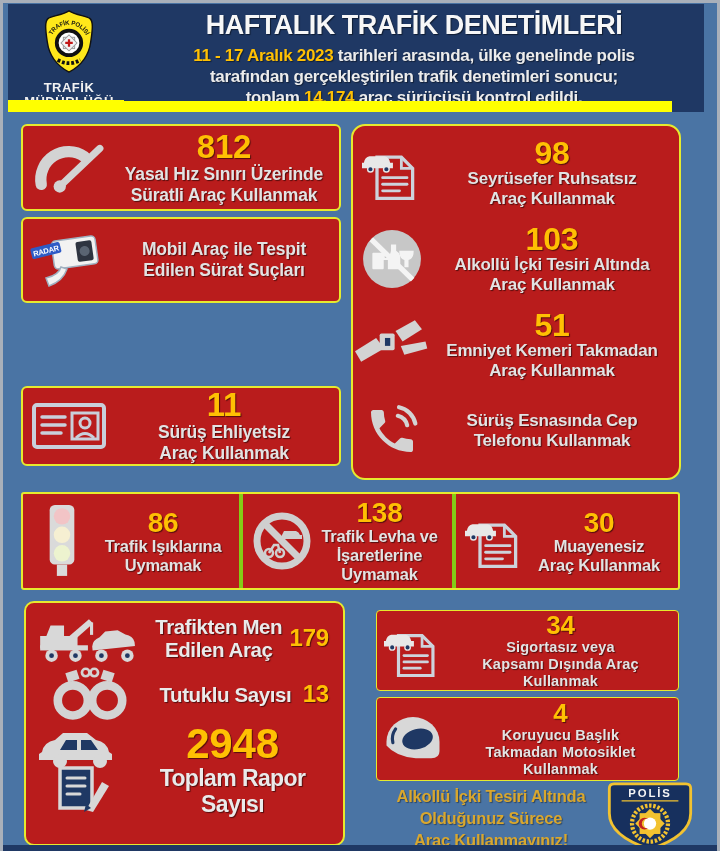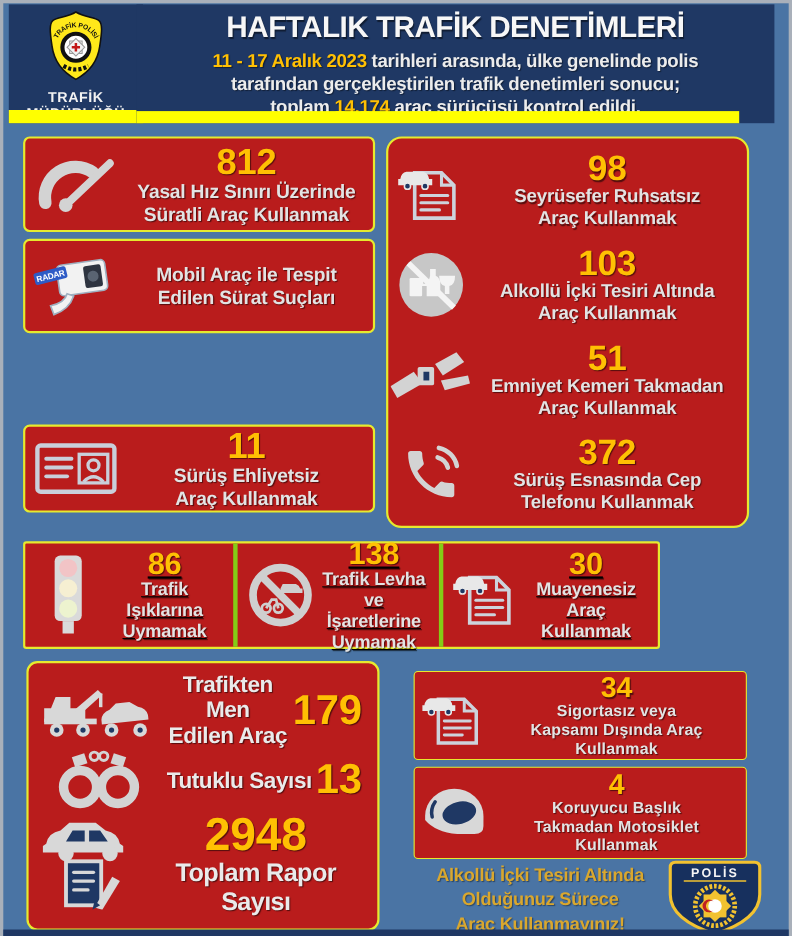--- a/index.html
+++ b/index.html
@@ -28,34 +28,34 @@
   .num{color:#FFC003;font-size:33px;line-height:34px;text-shadow:1px 1px 1px rgba(0,0,0,.55);}
   .line{color:#E3E3E3;font-size:17.5px;line-height:21px;text-shadow:1px 1px 1px rgba(0,0,0,.55);}
   .left-card{left:18px;width:320px;}
   .left-card .card-icon{width:92px;}
   .right-card{left:348px;top:121px;width:330px;height:356px;border-radius:14px;
               flex-direction:column;align-items:stretch;justify-content:center;padding:4px 0;}
   .r-item{flex:1;display:flex;align-items:center;}
   .r-item .card-icon{width:78px;}
   .r-item .num{font-size:32px;line-height:32px;}
   .r-item .line{font-size:17px;line-height:20px;}
-  .mid-row{left:18px;top:489px;width:579px;height:98px;border-radius:3px;align-items:stretch;padding:0;text-decoration:underline;}
+  .mid-row{left:18px;top:489px;width:659px;height:98px;border-radius:3px;align-items:stretch;padding:0;}
   .mid-cell{display:flex;align-items:center;box-sizing:border-box;}
   .mid-cell + .mid-cell{border-left:4px solid #84cc16;}
   .mid-cell .card-icon{width:62px;margin-left:8px;}
   .mid-cell .num{font-size:28px;line-height:29px;}
   .mid-cell .line{font-size:16.5px;line-height:19px;}
   .c1{width:216px;}.c2{width:213px;}.c3{width:226px;}
   .sum-card{left:21px;top:598px;width:321px;height:245px;border-radius:10px;
             flex-direction:column;align-items:stretch;justify-content:flex-start;padding:8px 6px;}
   .sum-row{display:flex;align-items:center;}
   .sum-icon{flex:0 0 auto;display:flex;align-items:center;justify-content:center;}
   .sum-label{flex:1;color:#EAEAEA;font-size:20.5px;line-height:23px;text-align:center;
              text-shadow:1px 1px 1px rgba(0,0,0,.55);letter-spacing:-0.4px;}
-  .sum-val{color:#FFC003;font-size:38px;line-height:38px;text-shadow:1px 1px 1px rgba(0,0,0,.55);
+  .sum-val{color:#FFC003;font-size:24px;line-height:38px;text-shadow:1px 1px 1px rgba(0,0,0,.55);
            padding-right:8px;}
   .sum-col{flex:1;text-align:center;}
   .sum-val-big{color:#FFC003;font-size:42px;line-height:42px;text-shadow:1px 1px 1px rgba(0,0,0,.55);}
   .sum-label-big{color:#EAEAEA;font-size:23px;line-height:26px;letter-spacing:-0.6px;
                  text-shadow:1px 1px 1px rgba(0,0,0,.55);}
   .br-card{left:373px;width:303px;border-width:1.5px;border-radius:4px;}
   .br-card .card-icon{width:72px;}
   .br-card .num{font-size:26px;line-height:27px;}
   .br-card .line{font-size:14.5px;line-height:17px;letter-spacing:0.2px;}
   .warning{position:absolute;left:368px;top:782px;width:240px;text-align:center;
@@ -220,21 +220,20 @@
 
     <div class="r-item">
       <div class="card-icon">
         <svg width="56" height="56" viewBox="0 0 24 24">
           <path fill="#D3D3D3" d="M6.62 10.79c1.44 2.83 3.76 5.14 6.59 6.59l2.2-2.2c.27-.27.67-.36 1.02-.24 1.12.37 2.33.57 3.57.57.55 0 1 .45 1 1V20c0 .55-.45 1-1 1-9.39 0-17-7.61-17-17 0-.55.45-1 1-1h3.5c.55 0 1 .45 1 1 0 1.25.2 2.45.57 3.57.11.35.03.74-.25 1.02l-2.2 2.2z"></path>
           <path d="M14.5 5.5 a5.5 5.5 0 0 1 4 4" stroke="#D3D3D3" stroke-width="1.8" fill="none" stroke-linecap="round"></path>
           <path d="M15 1.8 a9 9 0 0 1 7 7" stroke="#D3D3D3" stroke-width="1.8" fill="none" stroke-linecap="round"></path>
         </svg>
       </div>
       <div class="card-body">
-        <div class="num">372</div>
         <div class="line">Sürüş Esnasında Cep</div>
         <div class="line">Telefonu Kullanmak</div>
       </div>
     </div>
   </div>
 
   <div class="card mid-row">
     <div class="mid-cell c1">
       <div class="card-icon">
         <svg width="36" height="76" viewBox="0 0 34 74">

